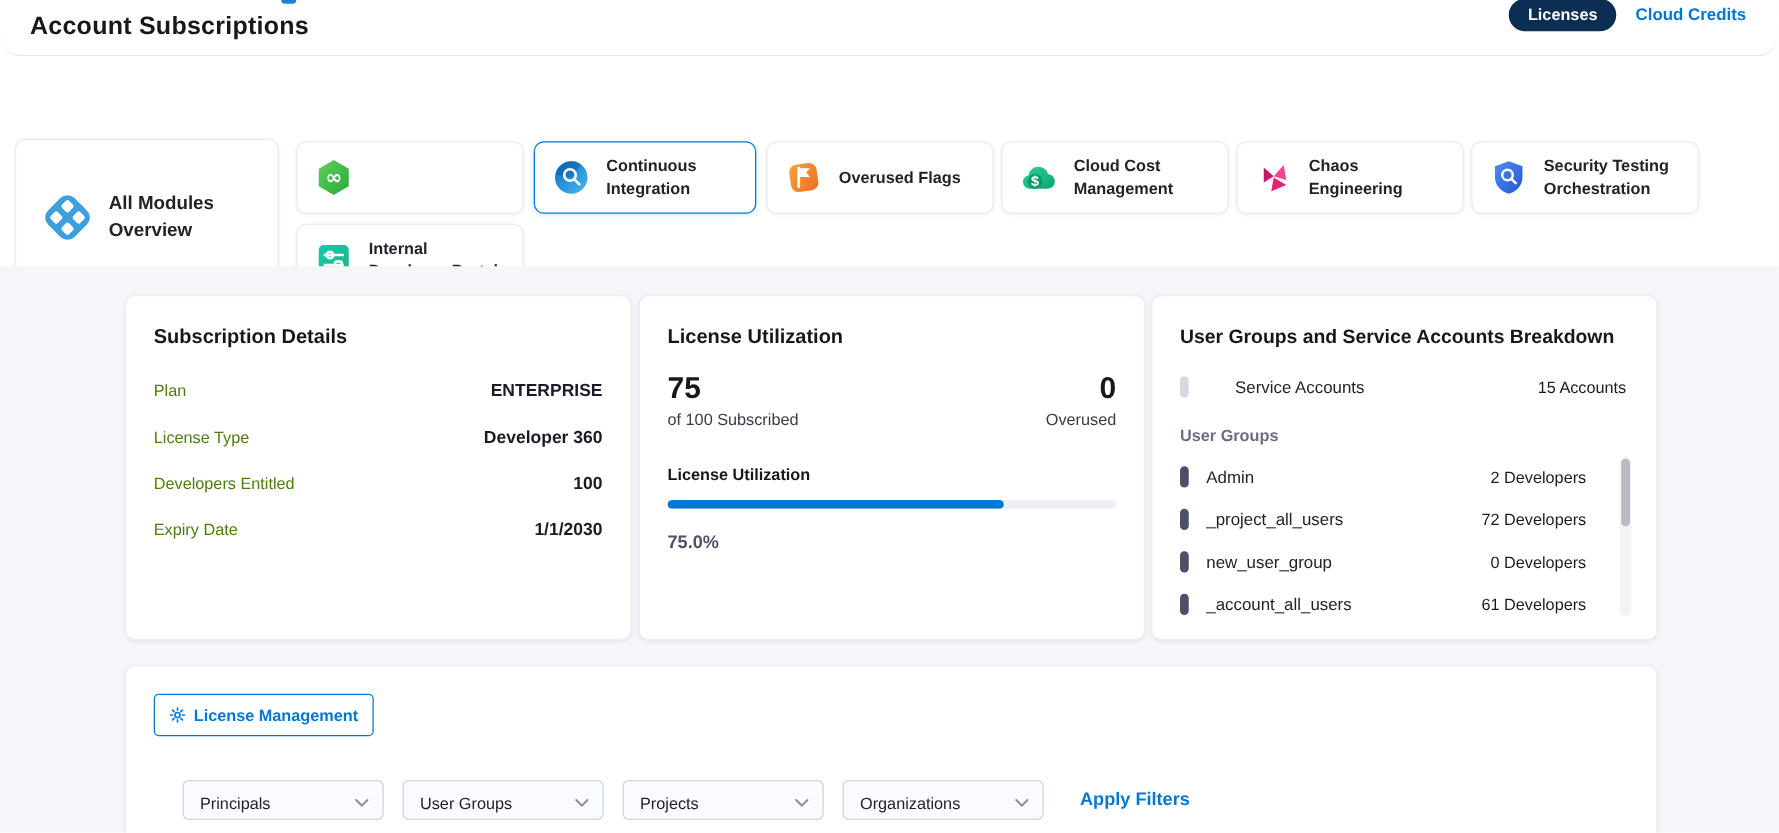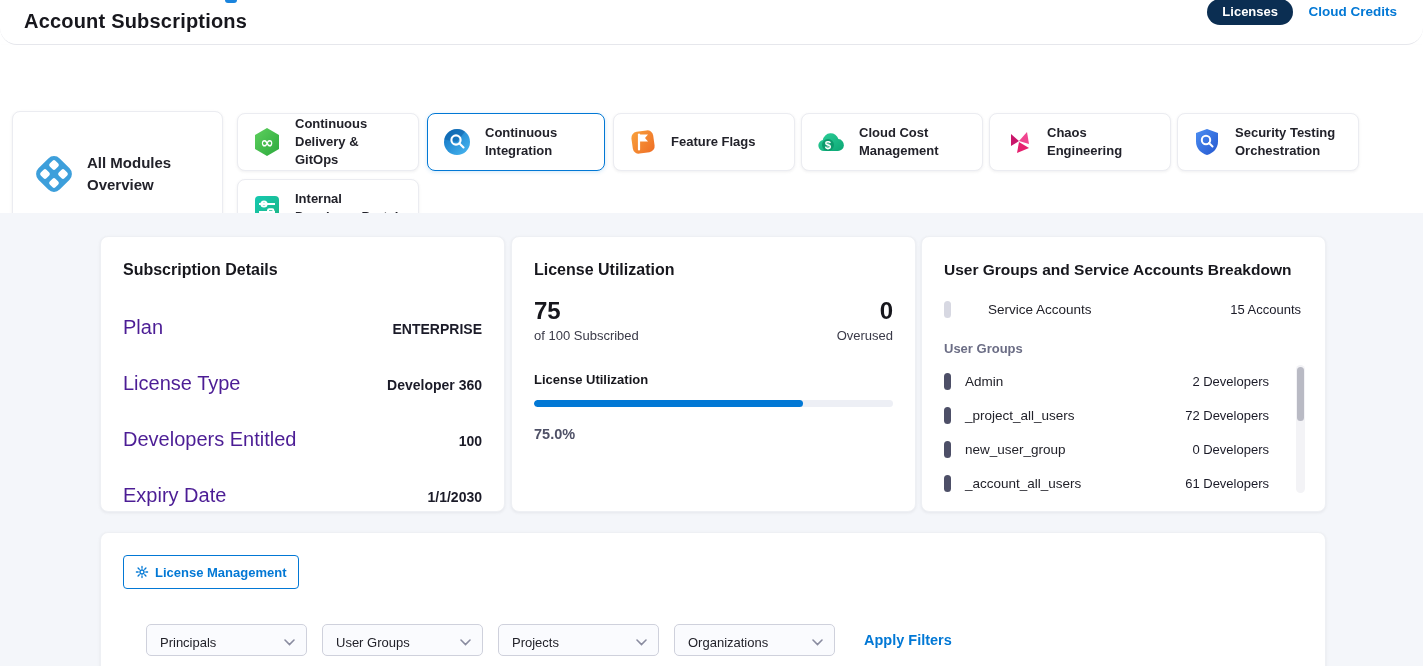--- a/index.html
+++ b/index.html
@@ -37,21 +37,21 @@
   .content-bg { position:absolute; top:213px; left:0; width:1423px; height:453px; background:#f4f6fa; }
 
   .card { position:absolute; background:#fff; border:1px solid #eef0f4; border-radius:8px; box-shadow:0 1px 3px rgba(96,97,112,.10); }
   .card h2 { font-size:16px; font-weight:700; color:#17171d; }
   .sub-card  { left:100px; top:236px; width:405px; height:276px; padding:24px 22px; }
   .util-card { left:511px; top:236px; width:405px; height:276px; padding:24px 22px; }
   .bd-card   { left:921px; top:236px; width:405px; height:276px; padding:24px 22px; }
 
   
   .kv-row { display:flex; justify-content:space-between; align-items:baseline; margin-top:21px; }
-  .kv-label { font-size:20px; color:#4c1d95;margin-top:12px; }
+  .kv-label { font-size:13px; color:#4d7c0f; }
   .kv-value { font-size:14px; font-weight:700; color:#1b1b28; }
   .kv-row:first-of-type { margin-top:25px; }
 
   
   .util-nums { display:flex; justify-content:space-between; margin-top:18px;align-items:flex-end; }
   .util-big { font-size:24px; font-weight:700; color:#17171d; }
   .util-cap { font-size:13px; color:#3a3a48; margin-top:3px; }
   .util-col-r { text-align:right; }
   .bar-label { font-size:13px; font-weight:700; color:#17171d; margin-top:29px; }
   .bar-track { margin-top:13px; height:7px; background:#edeff5; border-radius:4px; overflow:hidden; }
@@ -112,21 +112,20 @@
         <defs>
             <linearGradient id="gcd" x1="0" y1="0" x2="1" y2="1">
               <stop offset="0" stop-color="#5ed05e"></stop>
               <stop offset="1" stop-color="#2ca93c"></stop>
             </linearGradient>
           </defs>
         <polygon points="16,2 28,9 28,23 16,30 4,23 4,9" fill="url(#gcd)"></polygon>
         <text x="16" y="21.5" font-size="16" font-weight="bold" fill="#fff" text-anchor="middle" font-family="'DejaVu Sans',sans-serif">∞</text>
       </svg>
     </span>
-    <span class="mlabel">Continuous Delivery &amp; GitOps</span>
   </div>
 
   <div class="mcard c-ci selected">
     <span class="micon">
       <svg width="32" height="32" viewBox="0 0 32 32">
         <defs>
             <linearGradient id="gci" x1="0" y1="0" x2="1" y2="1">
               <stop offset="0" stop-color="#0d6fc0"></stop>
               <stop offset="1" stop-color="#4ab9f2"></stop>
             </linearGradient>
@@ -147,21 +146,21 @@
             <linearGradient id="gff" x1="0" y1="0" x2="1" y2="1">
               <stop offset="0" stop-color="#f9a13c"></stop>
               <stop offset="1" stop-color="#ee6d25"></stop>
             </linearGradient>
           </defs>
         <rect x="5" y="5" width="22" height="22" rx="6" fill="url(#gff)" transform="rotate(-8 16 16)"></rect>
         <path d="M12 8.5 v15" stroke="#fff" stroke-width="2.2" stroke-linecap="round"></path>
         <path d="M12 8.5 h9 l-3 3.5 3 3.5 h-9 Z" fill="#fff"></path>
       </svg>
     </span>
-    <span class="mlabel">Feature Flags</span>
+    <span class="mlabel">Overused Flags</span>
   </div>
 
   <div class="mcard c-ccm">
     <span class="micon">
       <svg width="32" height="32" viewBox="0 0 32 32">
         <defs>
             <linearGradient id="gcc" x1="0" y1="0" x2="1" y2="1">
               <stop offset="0" stop-color="#2fd09a"></stop>
               <stop offset="1" stop-color="#0aa673"></stop>
             </linearGradient>

